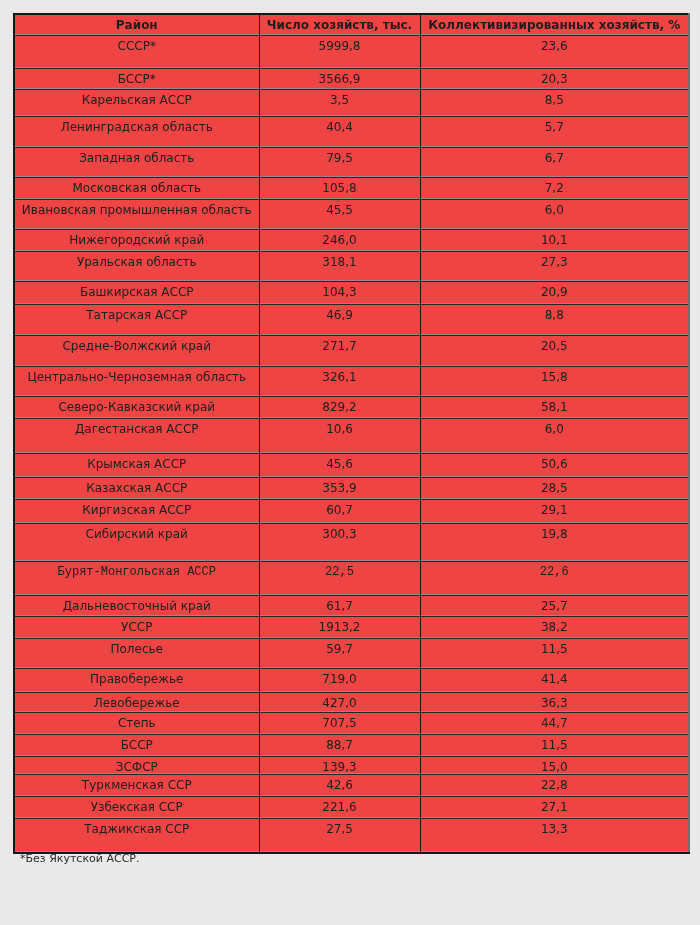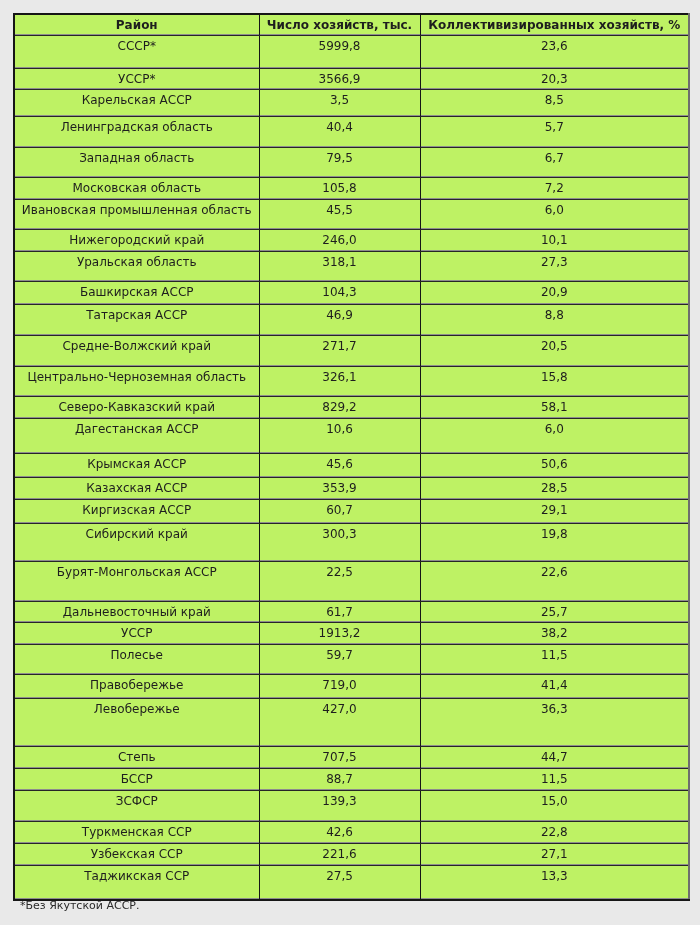--- a/index.html
+++ b/index.html
@@ -12,21 +12,21 @@
   .page {
     box-sizing: border-box;
     width: 700px; height: 925px;
     padding: 13px 12px 0 13px;
     overflow: hidden;
   }
   table.data {
     border-collapse: collapse;
     table-layout: fixed;
     width: 675px;
-    background: #bef264;
+    background: #ef4444;
     border: 2px solid #161616;
     border-right-color: #6e6e6e;
   }
   col.c-region { width: 245px; }
   col.c-households { width: 161px; }
   col.c-percent { width: 269px; }
   th, td {
     overflow: hidden;
     white-space: nowrap;
     text-align: center;
@@ -65,21 +65,21 @@
         <th>Коллективизированных хозяйств, %</th>
       </tr>
     </thead>
     <tbody id="table-body">
         <tr style="height: 33px;">
           <td>СССР*</td>
           <td>5999,8</td>
           <td>23,6</td>
         </tr>
         <tr style="height: 21px;">
-          <td>УССР*</td>
+          <td>БССР*</td>
           <td>3566,9</td>
           <td>20,3</td>
         </tr>
         <tr style="height: 27px;">
           <td>Карельская АССР</td>
           <td>3,5</td>
           <td>8,5</td>
         </tr>
         <tr style="height: 31px;">
           <td>Ленинградская область</td>
@@ -154,21 +154,21 @@
         <tr style="height: 24px;">
           <td>Киргизская АССР</td>
           <td>60,7</td>
           <td>29,1</td>
         </tr>
         <tr style="height: 38px;">
           <td>Сибирский край</td>
           <td>300,3</td>
           <td>19,8</td>
         </tr>
-        <tr style="height: 40px;">
+        <tr style="height: 34px; font-family: Liberation Mono, monospace;">
           <td>Бурят-Монгольская АССР</td>
           <td>22,5</td>
           <td>22,6</td>
         </tr>
         <tr style="height: 21px;">
           <td>Дальневосточный край</td>
           <td>61,7</td>
           <td>25,7</td>
         </tr>
         <tr style="height: 22px;">
@@ -179,36 +179,36 @@
         <tr style="height: 30px;">
           <td>Полесье</td>
           <td>59,7</td>
           <td>11,5</td>
         </tr>
         <tr style="height: 24px;">
           <td>Правобережье</td>
           <td>719,0</td>
           <td>41,4</td>
         </tr>
-        <tr style="height: 48px;">
+        <tr style="height: 20px;">
           <td>Левобережье</td>
           <td>427,0</td>
           <td>36,3</td>
         </tr>
         <tr style="height: 22px;">
           <td>Степь</td>
           <td>707,5</td>
           <td>44,7</td>
         </tr>
         <tr style="height: 22px;">
           <td>БССР</td>
           <td>88,7</td>
           <td>11,5</td>
         </tr>
-        <tr style="height: 31px;">
+        <tr style="height: 18px;">
           <td>ЗСФСР</td>
           <td>139,3</td>
           <td>15,0</td>
         </tr>
         <tr style="height: 22px;">
           <td>Туркменская ССР</td>
           <td>42,6</td>
           <td>22,8</td>
         </tr>
         <tr style="height: 22px;">

